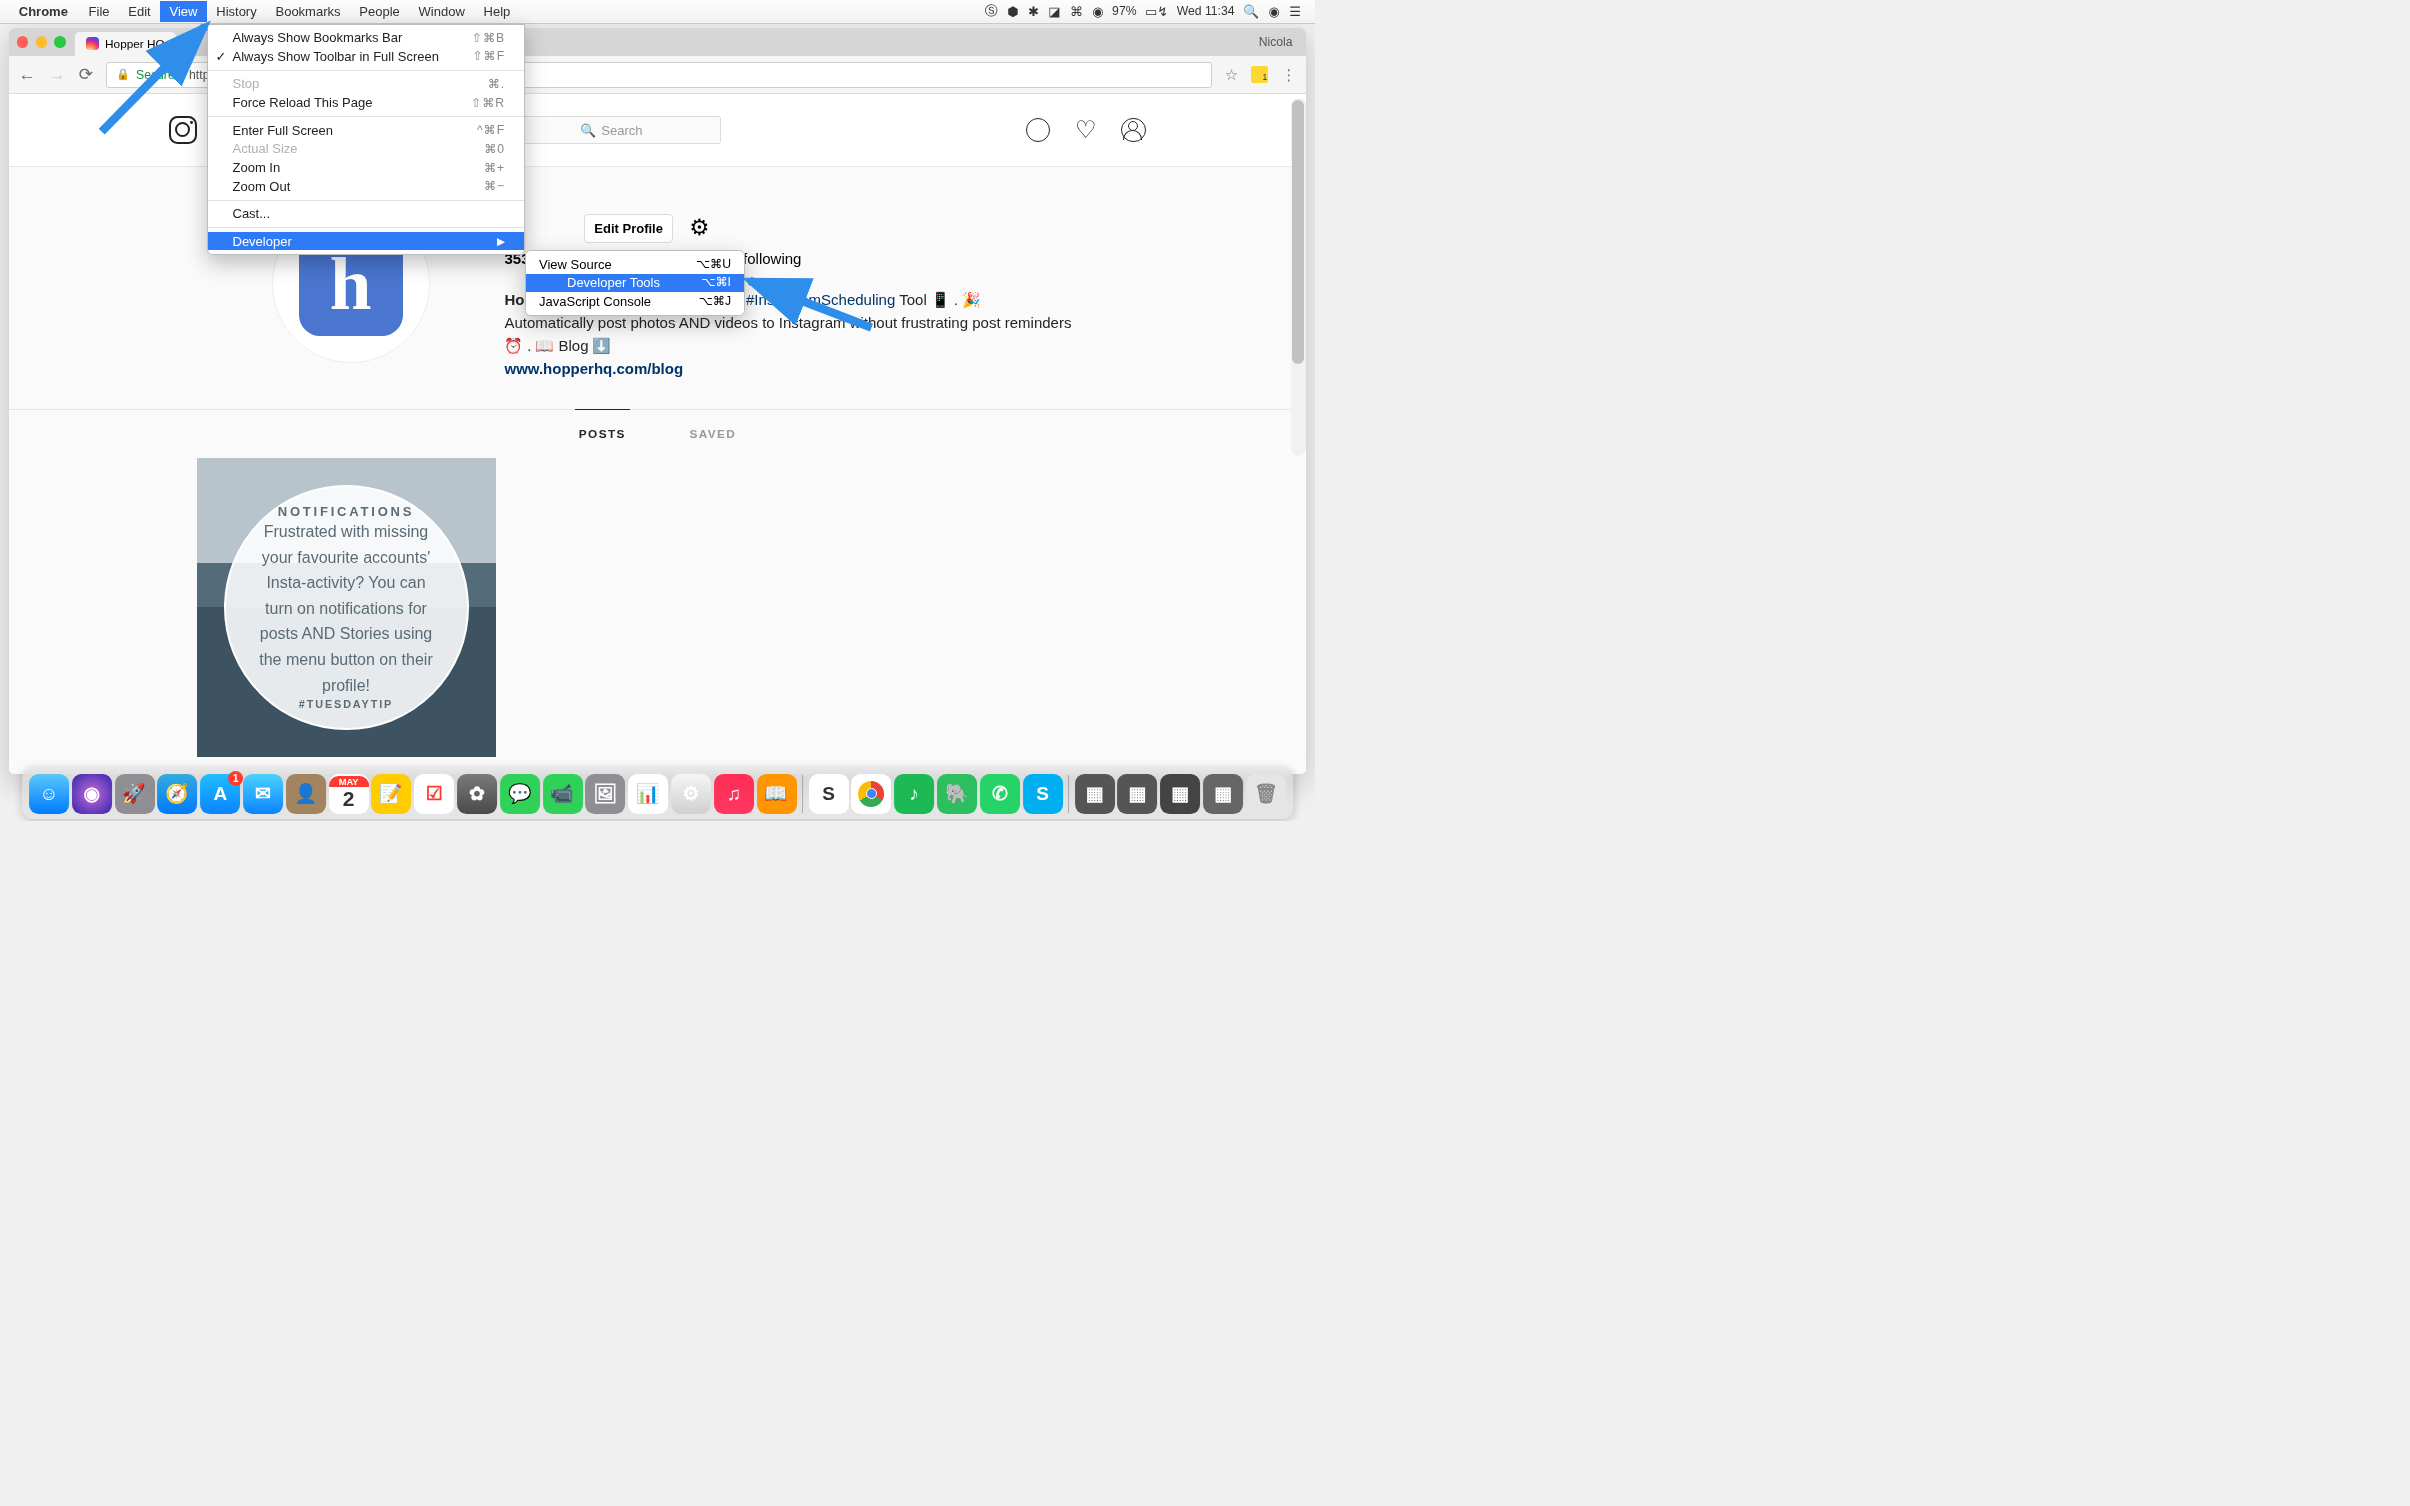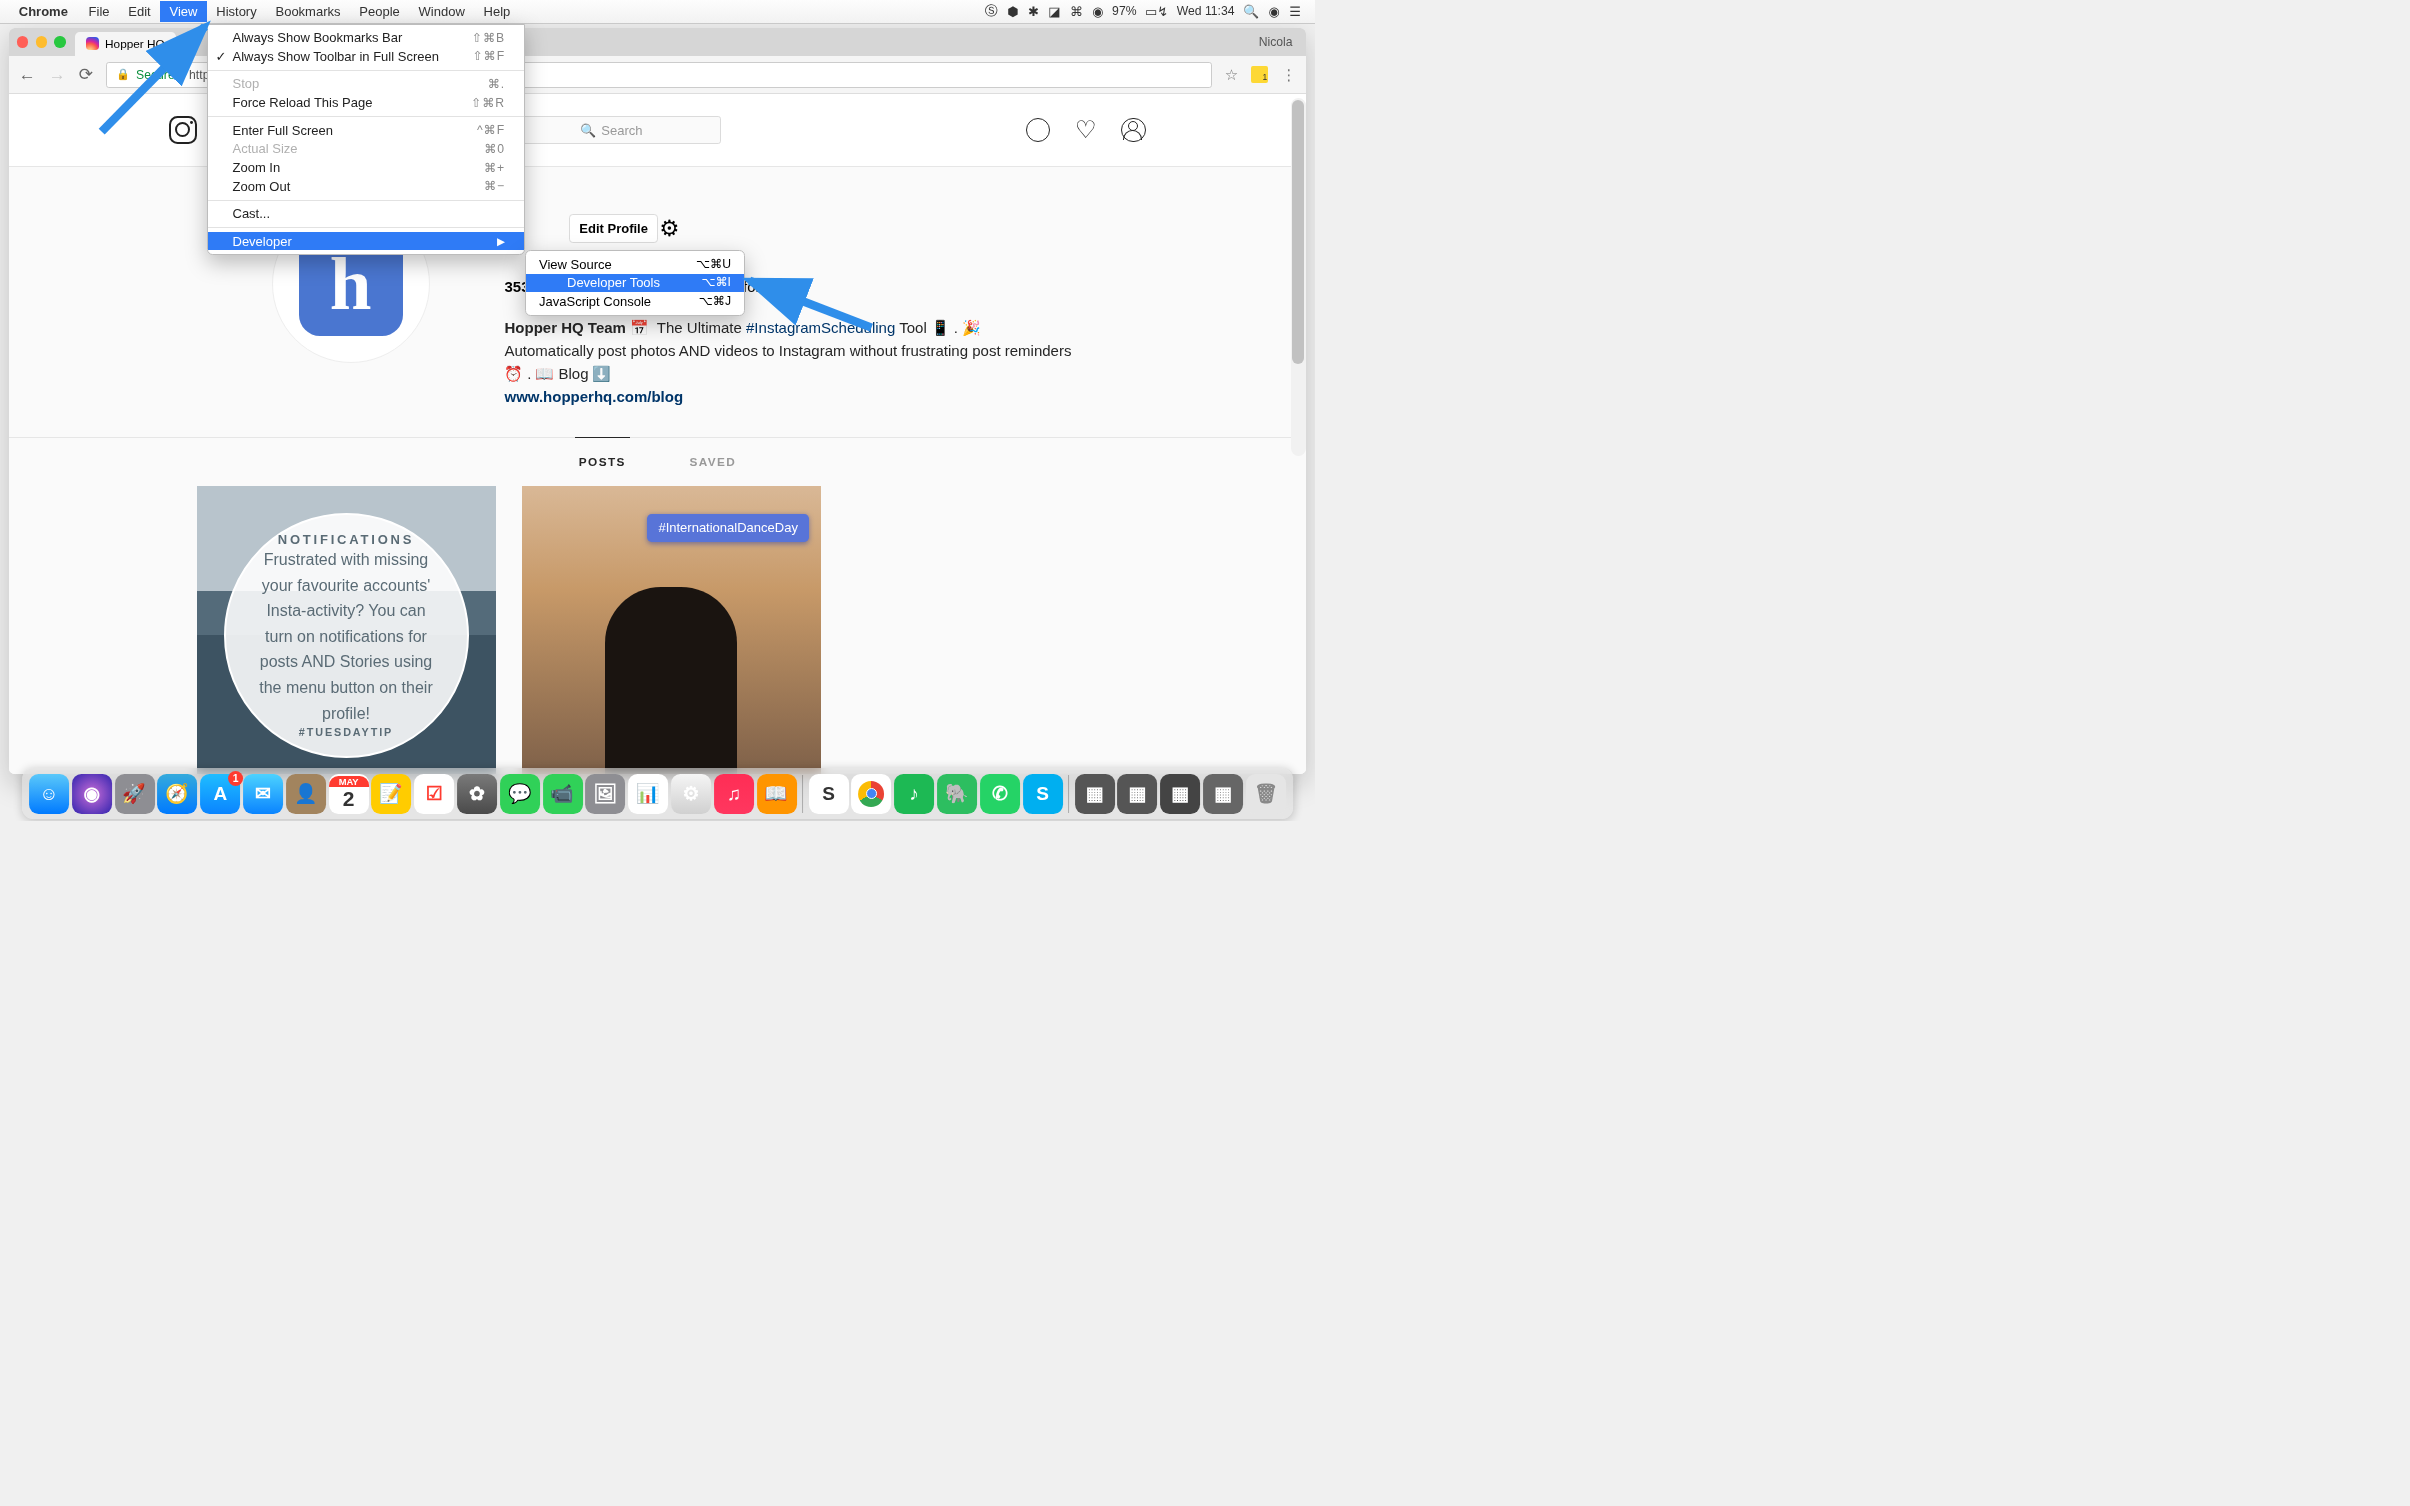--- a/index.html
+++ b/index.html
@@ -60,21 +60,21 @@
 .ig-icons { display: flex; gap: 24.5px; color: #262626; }
 .ig-icons .ic { width: 24.5px; height: 24.5px; border: 1.7px solid #262626; border-radius: 50%; position: relative; }
 .ig-icons .heart { border: none; font-size: 24.5px; line-height: 24.5px; }
 .ig-icons .person::before { content:""; position:absolute; width:8.5px; height:8.5px; border:1.7px solid #262626; border-radius:50%; top:1.9px; left:5.6px; }
 .ig-icons .person::after { content:""; position:absolute; width:17px; height:9.4px; border:1.7px solid #262626; border-bottom:none; border-radius:9.4px 9.4px 0 0; bottom:0.9px; left:0.9px; }
 
 .profile { max-width: 904px; margin: 0 auto; padding: 38px 19px 28px; display: flex; gap: 75px; }
 .avatar { width: 158px; height: 158px; border-radius: 50%; background: #fff; border: 0.9px solid #eee; display: flex; align-items: center; justify-content: center; margin-left: 47px; }
 .avatar .h { width: 104px; height: 104px; background: #4a76d0; border-radius: 21px; display: flex; align-items: center; justify-content: center; color: #fff; font-size: 75px; font-weight: 700; font-family: Georgia, serif; }
 .pinfo { flex: 1; padding-top: 9.4px; }
-.prow1 { display: flex; align-items: center; gap: 1px; margin-bottom: 35px; }
+.prow1 { display: flex; align-items: flex-start; gap: 16px; margin-bottom: 7px; }
 .edit-btn { border: 0.9px solid #dbdbdb; border-radius: 3.8px; padding: 5.6px 9.4px; font-size: 13px; font-weight: 600; background: #fff; }
 .gear { font-size: 22.6px; }
 .stats { display: flex; gap: 38px; font-size: 15px; margin-bottom: 21px; }
 .stats b { font-weight: 600; }
 .bio { font-size: 15px; line-height: 1.55; color: #262626; }
 .bio .name { font-weight: 600; }
 .bio .hash { color: #003569; }
 .bio .link { color: #003569; font-weight: 600; }
 
 .ptabs { border-top: 0.9px solid #e6e6e6; display: flex; justify-content: center; gap: 56px; }
@@ -293,24 +293,20 @@
     </div>
 
     <div class="grid">
       <div class="tile tile1">
         <div class="circ">
           <div class="tt">NOTIFICATIONS</div>
           <div class="bd">Frustrated with missing your favourite accounts' Insta-activity? You can turn on notifications for posts AND Stories using the menu button on their profile!</div>
           <div class="tg">#TUESDAYTIP</div>
         </div>
       </div>
-      <div class="tile tile2">
-        <div class="badge b-blue">#InternationalDanceDay</div>
-        <div class="silh"></div>
-      </div>
     </div>
   </div>
 </div>
 
 <div class="scroll">
     <div class="thumb"></div>
   </div>
 
 <div class="dock">
   <div class="dicon" style="background:linear-gradient(#5ac8fa,#007aff)">☺</div>

